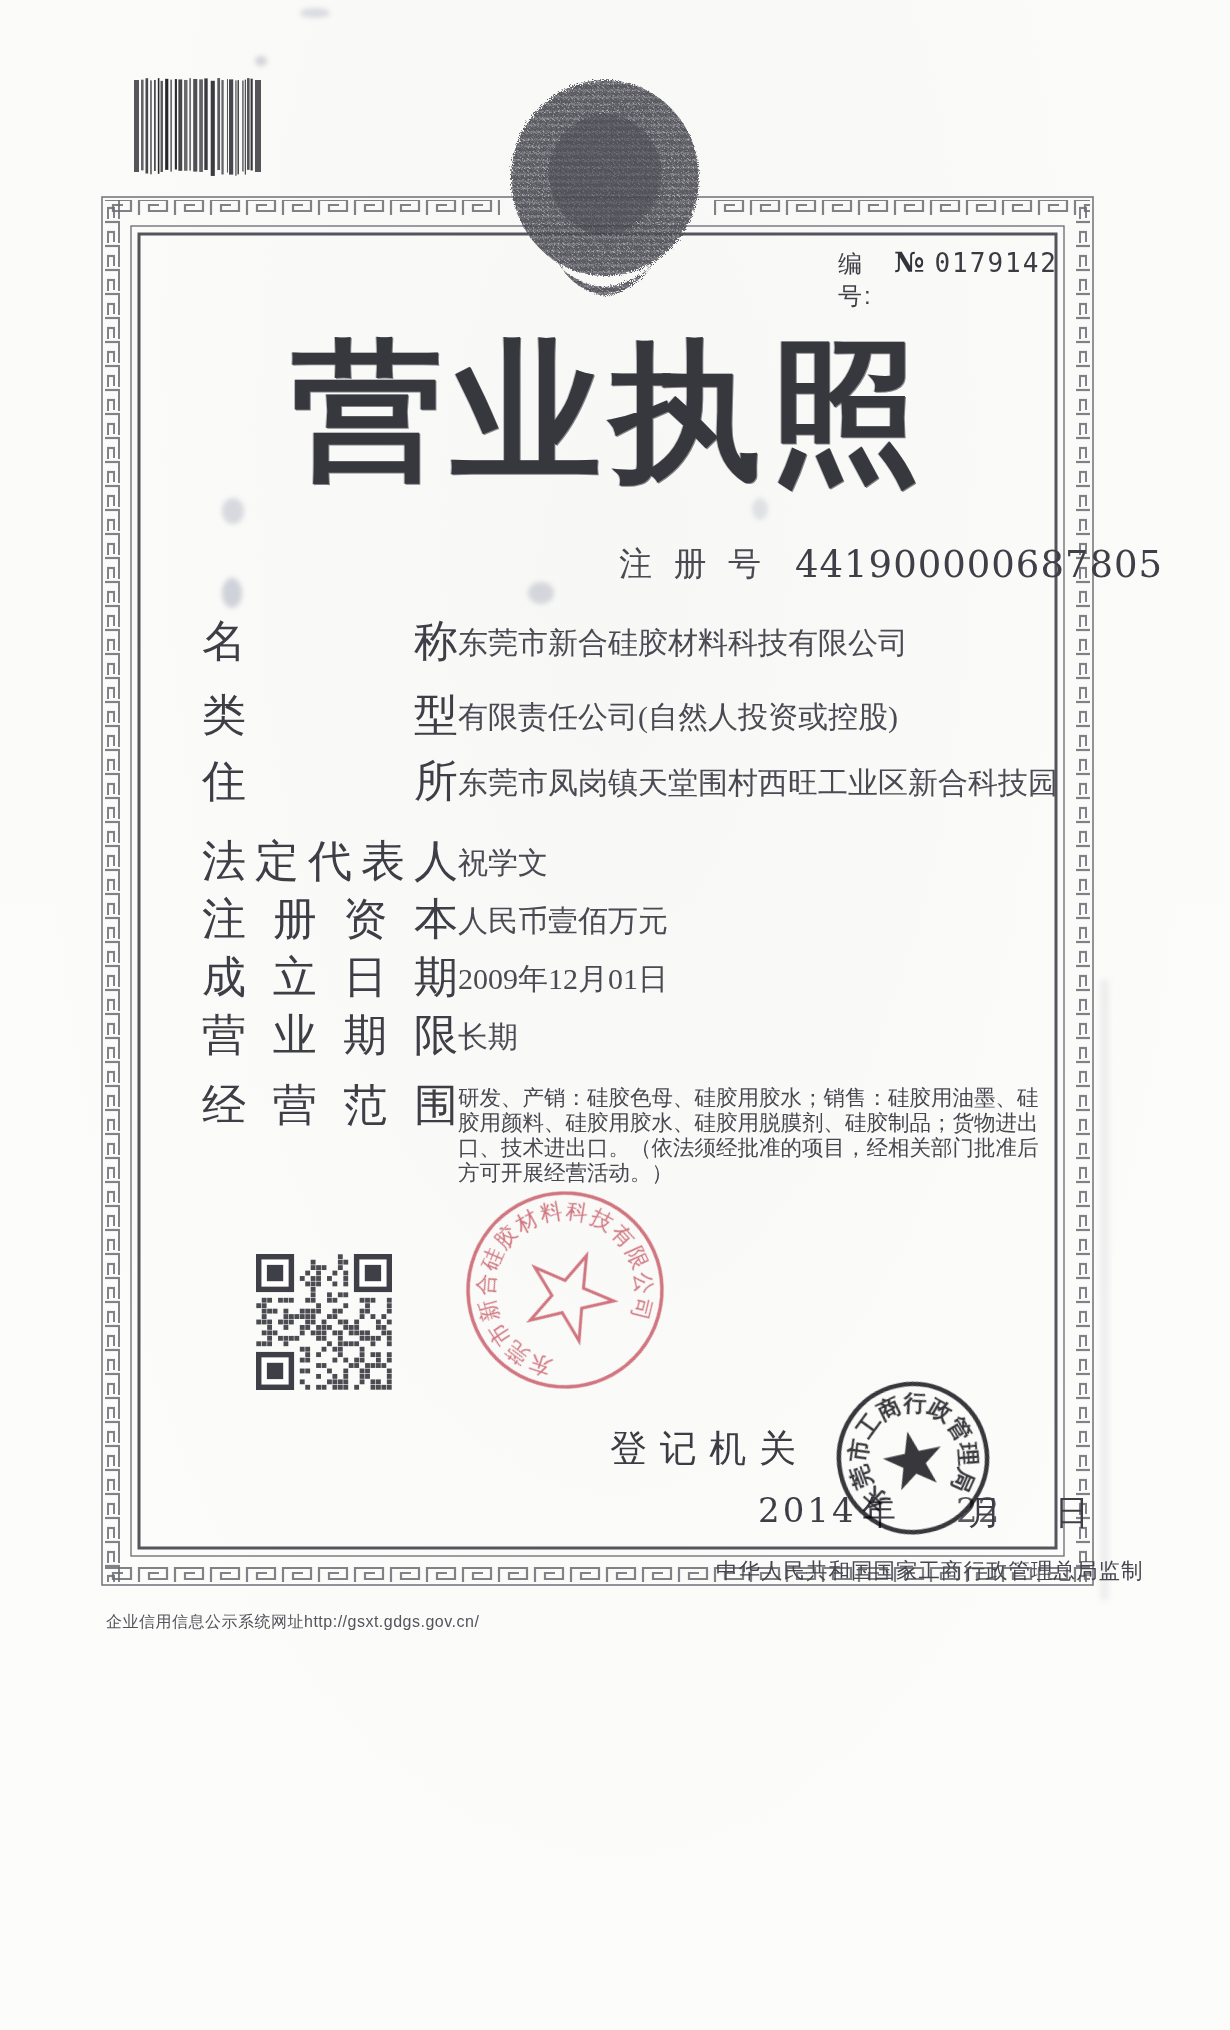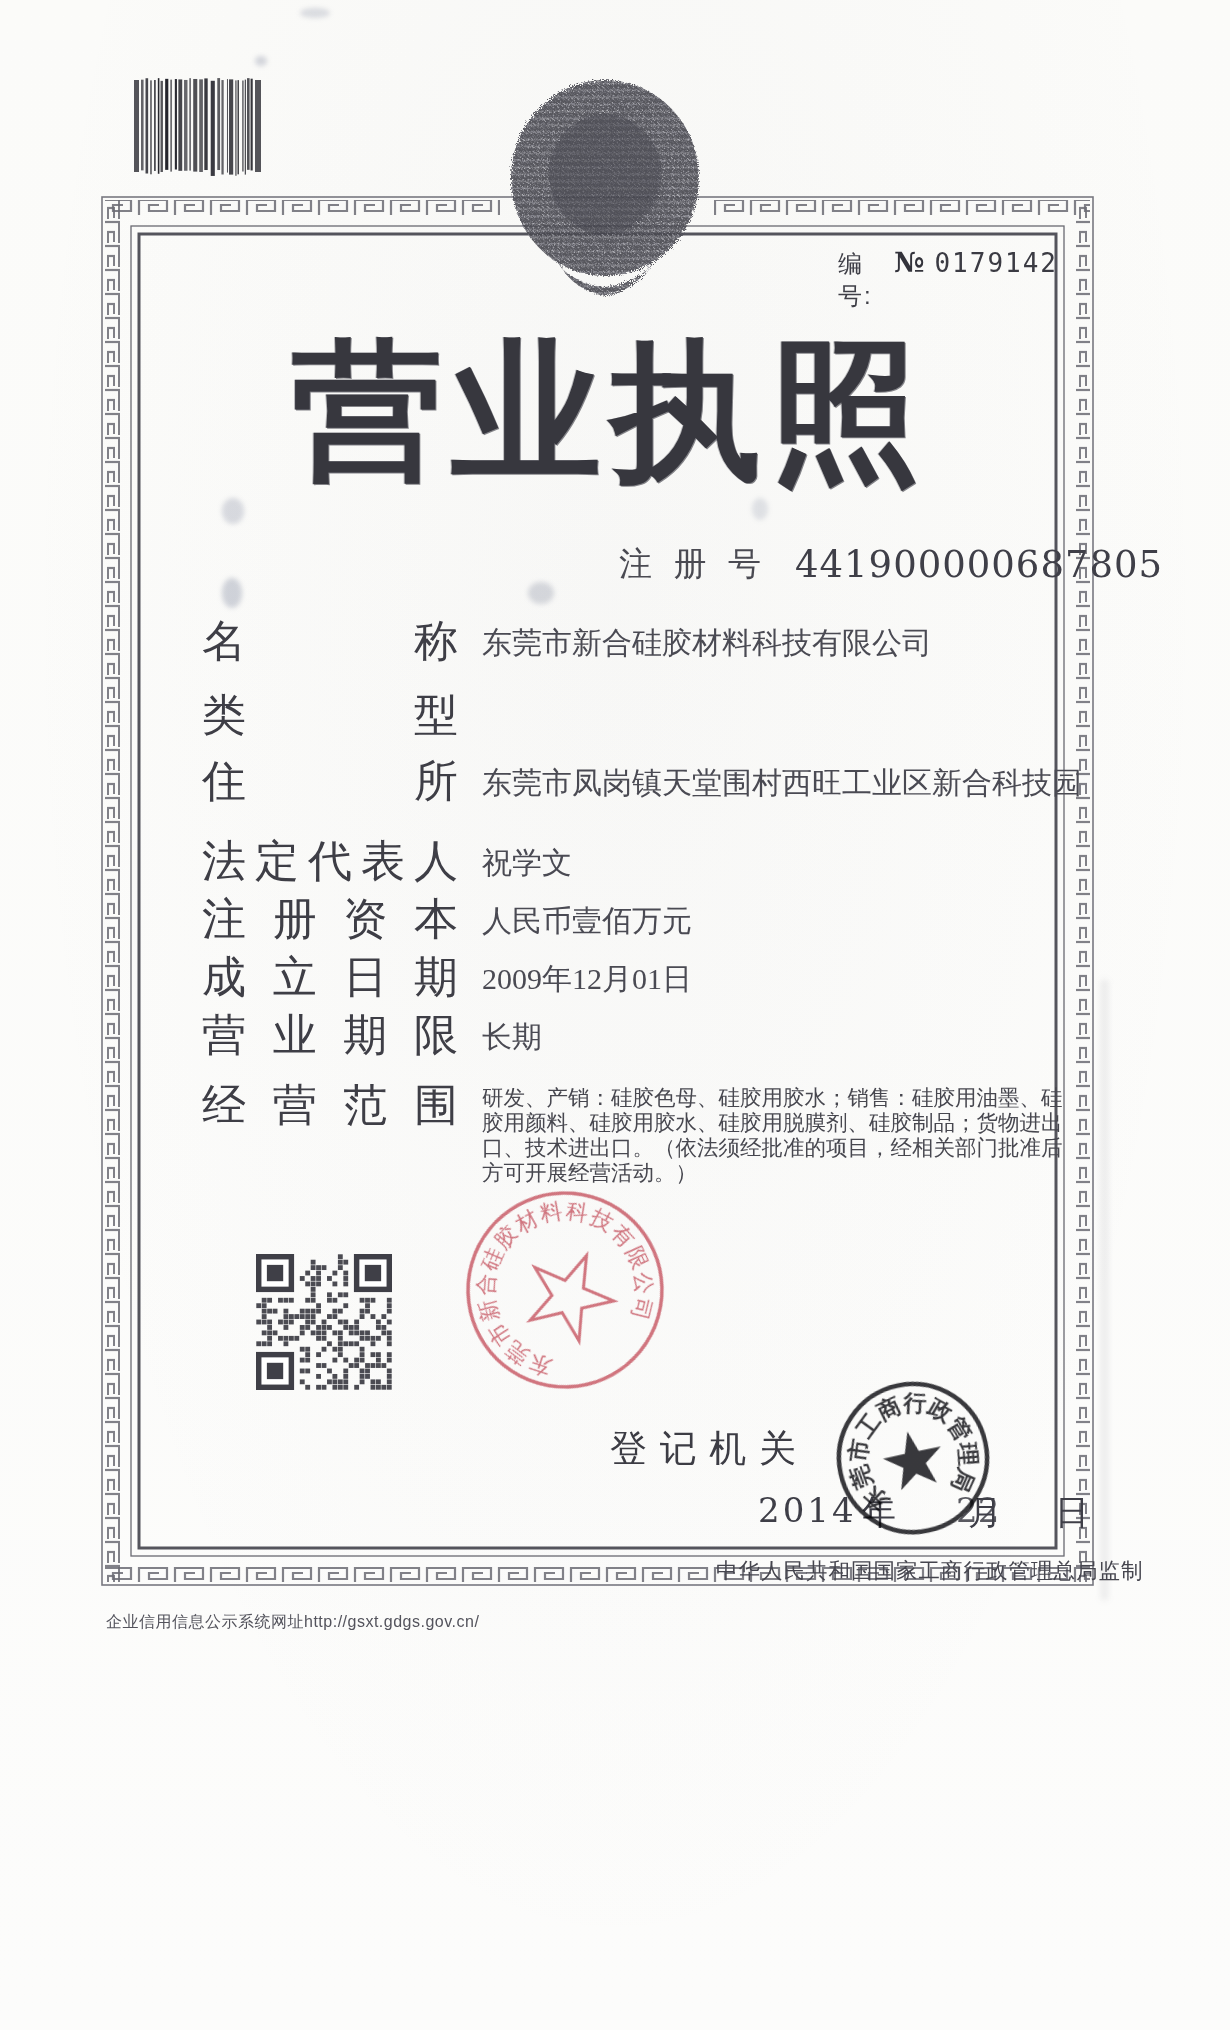--- a/index.html
+++ b/index.html
@@ -34,21 +34,21 @@
     text-shadow:1px 1px 0 rgba(70,70,78,.65), -1px 0 0 rgba(70,70,78,.35);
     filter:contrast(1.05);}
   .regrow{position:absolute;left:619px;top:538px;height:52px;display:flex;align-items:center;gap:34px;z-index:4;}
   .regrow .rlabel{width:142px;font-family:"Liberation Sans",sans-serif;font-size:33px;color:#4a4a52;}
   .regrow .rnum{font-family:"DejaVu Serif",serif;font-size:37px;color:#3f3f48;letter-spacing:1px;}
 
   .row{position:absolute;left:202px;display:flex;z-index:4;}
   .flabel{width:256px;flex:0 0 256px;
     font-family:"Liberation Sans",sans-serif;font-size:44px;line-height:46px;
     color:#3e3e46;font-weight:500;}
-  .fvalue{margin-left:24px;padding-top:8px;font-size:30px;line-height:34px;color:#4a4a53;width:600px;}
+  .fvalue{padding-top:8px;font-size:30px;line-height:34px;color:#4a4a53;width:600px;}
   .fvalue.scope{padding-top:4px;font-size:21.5px;line-height:25px;color:#47474f;width:594px;font-weight:500;}
   .spread{display:flex;justify-content:space-between;}
 
   .scope-mark{position:absolute;left:570px;top:1160px;font-size:16px;font-weight:bold;color:#3c3c44;opacity:.7;letter-spacing:-2px;z-index:4;}
 
   
   #qr{position:absolute;left:256px;top:1254px;z-index:4;filter:blur(.3px);}
   #company-seal{position:absolute;left:455px;top:1180px;z-index:5;
     transform:rotate(-29deg);opacity:.78;filter:blur(.45px);mix-blend-mode:multiply;}
   .registry-row{position:absolute;left:610px;top:1424px;width:186px;z-index:4;
@@ -197,20 +197,21 @@
         <span>名</span>
         <span>称</span>
       </div>
     <div class="fvalue">东莞市新合硅胶材料科技有限公司</div>
   </div>
   <div class="row" style="top:692px">
     <div class="flabel spread">
         <span>类</span>
         <span>型</span>
       </div>
+    <div class="fvalue">有限责任公司(自然人投资或控股)</div>
   </div>
   <div class="row" style="top:758px">
     <div class="flabel spread">
         <span>住</span>
         <span>所</span>
       </div>
     <div class="fvalue">东莞市凤岗镇天堂围村西旺工业区新合科技园</div>
   </div>
   <div class="row" style="top:838px">
     <div class="flabel spread">

